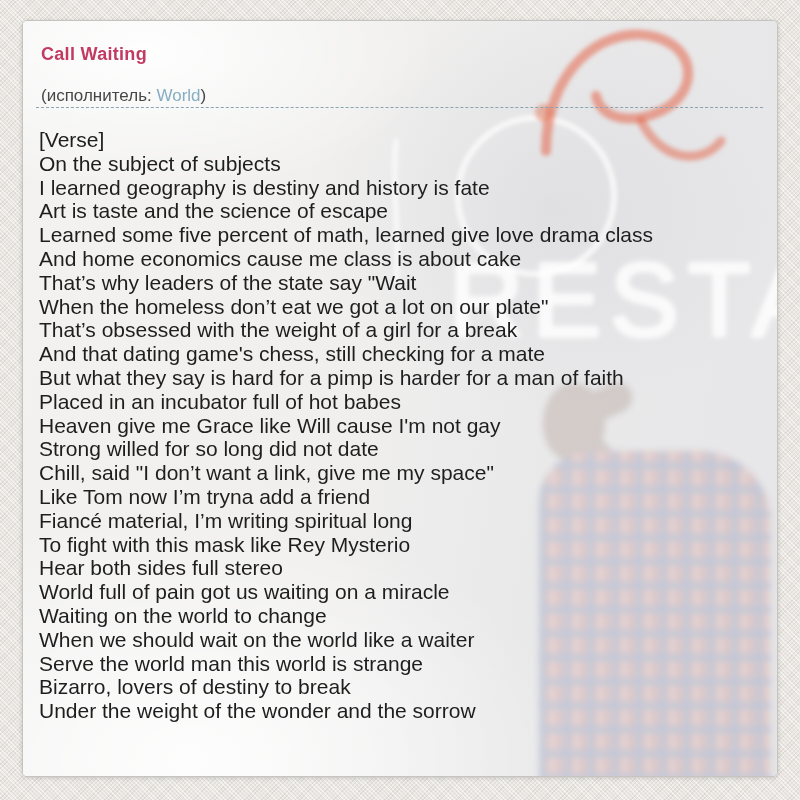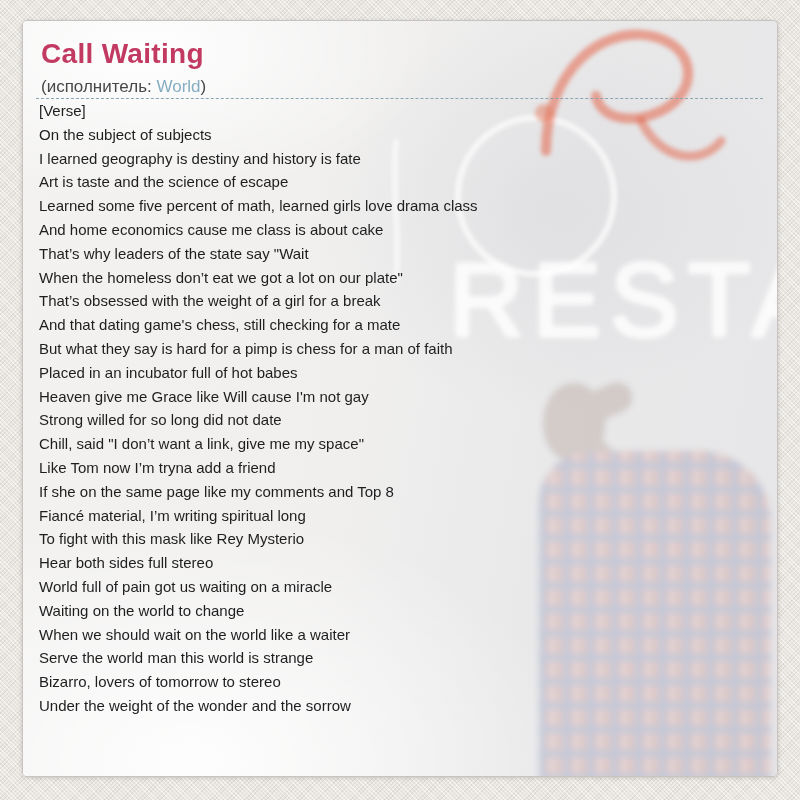--- a/index.html
+++ b/index.html
@@ -65,28 +65,28 @@
     border-radius:52px 72px 0 0;
     background-color:#b8524e;
     background-image:
       repeating-linear-gradient(90deg, rgba(50,80,150,0.85) 0 7px, rgba(0,0,0,0) 7px 24px),
       repeating-linear-gradient(0deg, rgba(50,80,150,0.85) 0 7px, rgba(0,0,0,0) 7px 24px),
       repeating-linear-gradient(90deg, rgba(255,255,255,0.55) 12px 15px, rgba(0,0,0,0) 15px 24px);
   }
   
   .content{position:relative;z-index:2;padding:18px 16px 0 16px;}
   .song-title{
-    margin:0 0 8px 2px;font-size:28px;line-height:30px;font-weight:bold;
+    margin:0 0 17px 2px;font-size:18px;line-height:30px;font-weight:bold;
     letter-spacing:0.3px;color:var(--title);
   }
   .subtitle{margin:2px 0 0 2px;font-size:17px;line-height:20px;color:#474747;}
   .subtitle span{white-space:pre;text-align:right;}
   .artist-link{color:var(--artist-link);text-decoration:none;cursor:pointer;}
   .separator{height:0;border-bottom:1px dashed var(--separator);margin:1px -2px 0 -3px;}
-  .lyrics{margin-top:0;font-size:15px;line-height:23.8px;color:var(--lyrics-text);}
+  .lyrics{margin-top:20px;font-size:21px;line-height:23.8px;color:var(--lyrics-text);}
   .lyric-line{white-space:pre-wrap;}
 </style>
 </head>
 <body>
 
 <div class="card">
 
   <div class="photo">
     <div class="neon-wrap">
       <svg class="neon-svg" width="756" height="757" viewBox="0 0 756 757">
@@ -113,38 +113,37 @@
     <h1 class="song-title">Call Waiting</h1>
     <div class="subtitle">
       <span>(исполнитель: </span><a class="artist-link">World</a><span>)</span>
     </div>
     <div class="separator"></div>
     <div class="lyrics">
         <div class="lyric-line">[Verse]</div>
         <div class="lyric-line">On the subject of subjects</div>
         <div class="lyric-line">I learned geography is destiny and history is fate</div>
         <div class="lyric-line">Art is taste and the science of escape</div>
-        <div class="lyric-line">Learned some five percent of math, learned girls love drama class</div>
+        <div class="lyric-line">Learned some five percent of math, learned give love drama class</div>
         <div class="lyric-line">And home economics cause me class is about cake</div>
         <div class="lyric-line">That’s why leaders of the state say "Wait</div>
         <div class="lyric-line">When the homeless don’t eat we got a lot on our plate"</div>
         <div class="lyric-line">That’s obsessed with the weight of a girl for a break</div>
         <div class="lyric-line">And that dating game's chess, still checking for a mate</div>
-        <div class="lyric-line">But what they say is hard for a pimp is chess for a man of faith</div>
+        <div class="lyric-line">But what they say is hard for a pimp is harder for a man of faith</div>
         <div class="lyric-line">Placed in an incubator full of hot babes</div>
         <div class="lyric-line">Heaven give me Grace like Will cause I'm not gay</div>
         <div class="lyric-line">Strong willed for so long did not date</div>
         <div class="lyric-line">Chill, said "I don’t want a link, give me my space"</div>
         <div class="lyric-line">Like Tom now I’m tryna add a friend</div>
-        <div class="lyric-line">If she on the same page like my comments and Top 8</div>
         <div class="lyric-line">Fiancé material, I’m writing spiritual long</div>
         <div class="lyric-line">To fight with this mask like Rey Mysterio</div>
         <div class="lyric-line">Hear both sides full stereo</div>
         <div class="lyric-line">World full of pain got us waiting on a miracle</div>
         <div class="lyric-line">Waiting on the world to change</div>
         <div class="lyric-line">When we should wait on the world like a waiter</div>
         <div class="lyric-line">Serve the world man this world is strange</div>
-        <div class="lyric-line">Bizarro, lovers of tomorrow to stereo</div>
+        <div class="lyric-line">Bizarro, lovers of destiny to break</div>
         <div class="lyric-line">Under the weight of the wonder and the sorrow</div>
       </div>
   </div>
 
 </div>
 
 </body></html>

